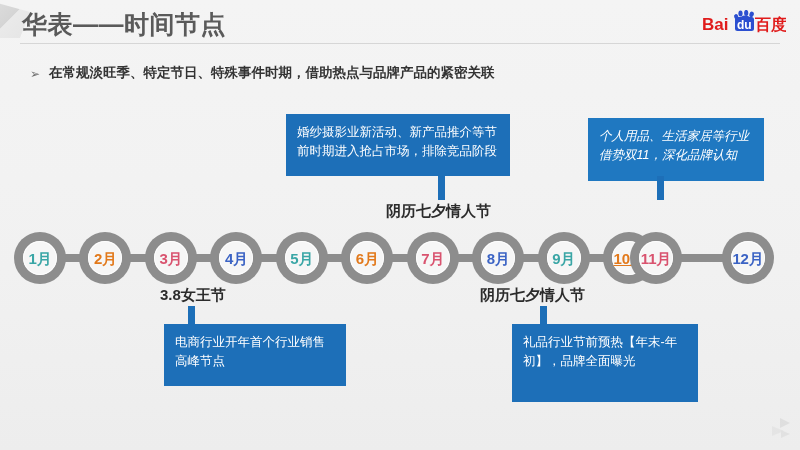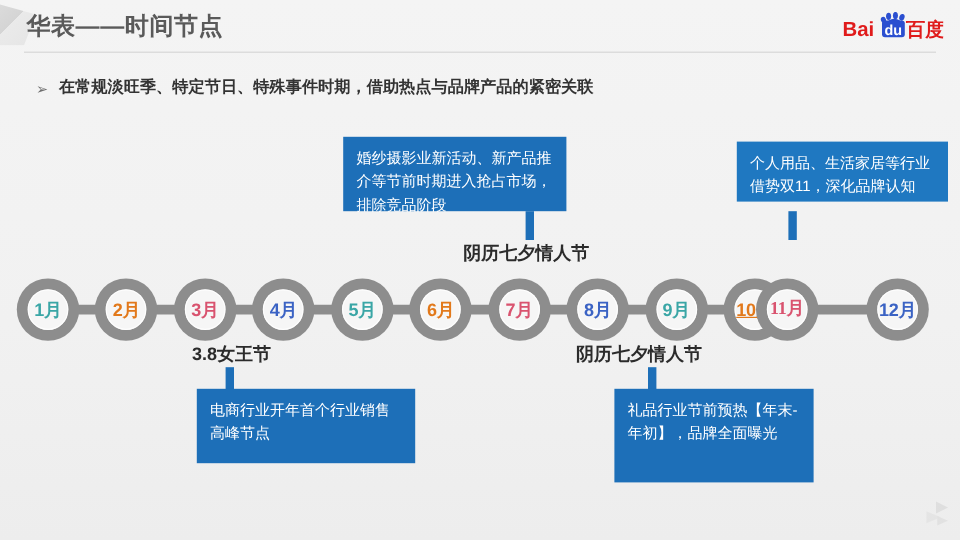--- a/index.html
+++ b/index.html
@@ -32,21 +32,21 @@
     position: absolute;
     left: -6px; top: 2px;
     width: 36px; height: 36px;
     background: linear-gradient(135deg, #d9d9d9 0%, #cfcfcf 45%, #e8e8e8 46%, #e2e2e2 100%);
     clip-path: polygon(0 0, 100% 28%, 72% 100%, 0 100%);
     opacity: .85;
   }
   .page-title {
     position: absolute;
     left: 22px; top: 8px;
-    font-size: 20px;
+    font-size: 25px;
     font-weight: bold;
     color: #5a5a5a;
     letter-spacing: .5px;
     white-space: nowrap;
   }
   .title-rule {
     position: absolute;
     left: 20px; top: 43px;
     width: 760px; height: 1px;
     background: #d6d6d6;
@@ -187,27 +187,27 @@
         <text x="53" y="20" font-family="DejaVu Sans, sans-serif" font-size="16" font-weight="bold" fill="#e01b1b">百度</text>
       </svg>
     </div>
   </div>
 
   <div class="bullet-row">
     <span class="bullet-arrow">➢</span>
     <span class="bullet-text">在常规淡旺季、特定节日、特殊事件时期，借助热点与品牌产品的紧密关联</span>
   </div>
 
-  <div class="callout" style="left:286px; top:114px; width:186px; height:62px;">
+  <div class="callout" style="left:286px; top:114px; width:224px; height:62px;">
     <span>婚纱摄影业新活动、新产品推介等节前时期进入抢占市场，排除竞品阶段</span>
   </div>
   <div class="stem" style="left:438px; top:176px; height:24px;"></div>
   <div class="evt-label" style="left:386px; top:202px;">阴历七夕情人节</div>
 
-  <div class="callout light" style="left:614px; top:118px; width:176px; height:50px;">
+  <div class="callout light" style="left:588px; top:118px; width:176px; height:63px;font-style:italic;">
     <span>个人用品、生活家居等行业借势双11，深化品牌认知</span>
   </div>
   <div class="stem" style="left:657px; top:176px; height:24px;"></div>
 
   <div class="timeline">
     <div class="timeline-bar"></div>
     <div id="nodes">
         <div class="node" style="left: 14px;">
           <div class="node-inner">
             <span class="node-label" style="color: rgb(58, 166, 166);">1月</span>
@@ -251,42 +251,42 @@
         <div class="node" style="left: 537.636px;">
           <div class="node-inner">
             <span class="node-label" style="color: rgb(58, 166, 166);">9月</span>
           </div>
         </div>
         <div class="node" style="left: 603.091px;">
           <div class="node-inner">
             <span class="node-label" style="color: rgb(226, 121, 27); text-decoration: underline;">10月</span>
           </div>
         </div>
-        <div class="node" style="left: 630px; font-family: Liberation Serif, serif;">
+        <div class="node" style="left: 630px;">
           <div class="node-inner">
             <span class="node-label" style="color: rgb(217, 83, 111);">11月</span>
           </div>
         </div>
         <div class="node" style="left: 722px;">
           <div class="node-inner">
             <span class="node-label" style="color: rgb(59, 99, 196);">12月</span>
           </div>
         </div>
       </div>
   </div>
 
   <div class="evt-label" style="left:160px; top:286px;">3.8女王节</div>
   <div class="stem" style="left:188px; top:306px; height:20px;"></div>
   <div class="callout" style="left:164px; top:324px; width:182px; height:62px;">
     <span>电商行业开年首个行业销售高峰节点</span>
   </div>
 
   <div class="evt-label" style="left:480px; top:286px;">阴历七夕情人节</div>
   <div class="stem" style="left:540px; top:306px; height:20px;"></div>
-  <div class="callout" style="left:512px; top:324px; width:166px; height:78px;">
+  <div class="callout" style="left:512px; top:324px; width:186px; height:78px;">
     <span>礼品行业节前预热【年末-年初】，品牌全面曝光</span>
   </div>
 
   <div class="wm">
     <svg width="40" height="28" viewBox="0 0 40 28">
       <path d="M30 4 L40 9 L30 14 Z" fill="#bdbdbd"></path>
       <path d="M22 12 L34 17 L22 22 Z" fill="#d2d2d2"></path>
       <path d="M31 16 L40 20 L31 24 Z" fill="#c8c8c8"></path>
     </svg>
   </div>

